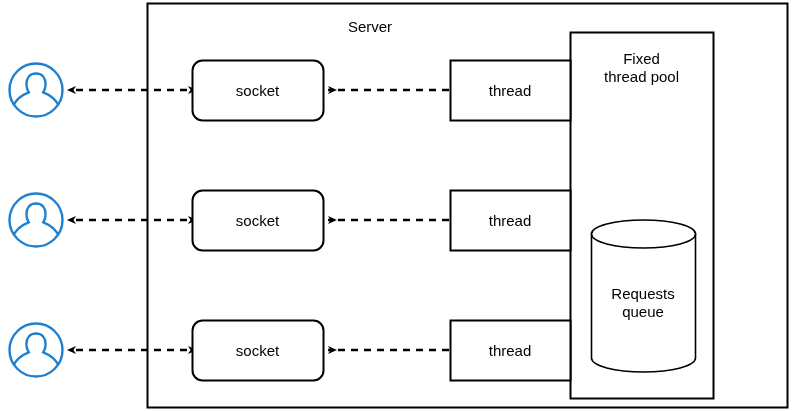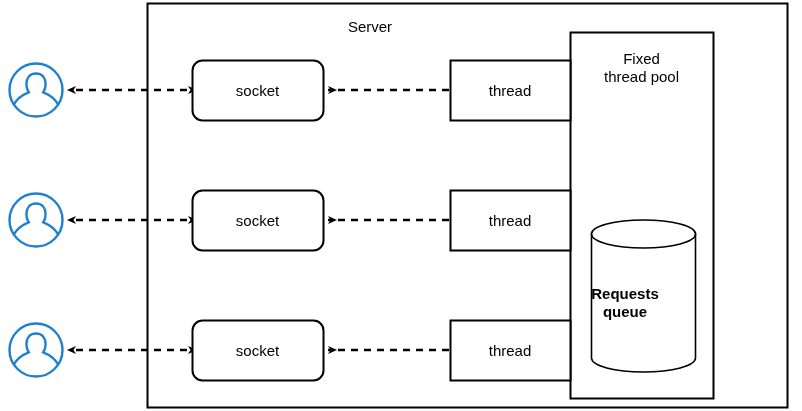--- a/index.html
+++ b/index.html
@@ -29,21 +29,21 @@
     position: absolute;
     color: #000000;
     font-size: 15px;
     line-height: 18px;
     text-align: center;
     white-space: pre;
     pointer-events: none;
   }
   .lbl-server   { left: 300px; top: 18px;  width: 140px; }
   .lbl-pool     { left: 570px; top: 50px;  width: 143px; }
-  .lbl-queue    { left: 573px; top: 285px; width: 104px; font-weight: bold; }
+  .lbl-queue    { left: 591px; top: 285px; width: 104px; }
   .lbl-socket1  { left: 192px; top: 82px;  width: 131px; }
   .lbl-socket2  { left: 192px; top: 212px; width: 131px; }
   .lbl-socket3  { left: 192px; top: 342px; width: 131px; }
   .lbl-thread1  { left: 450px; top: 82px;  width: 120px; }
   .lbl-thread2  { left: 450px; top: 212px; width: 120px; }
   .lbl-thread3  { left: 450px; top: 342px; width: 120px; }
 </style>
 </head>
 <body>
 

